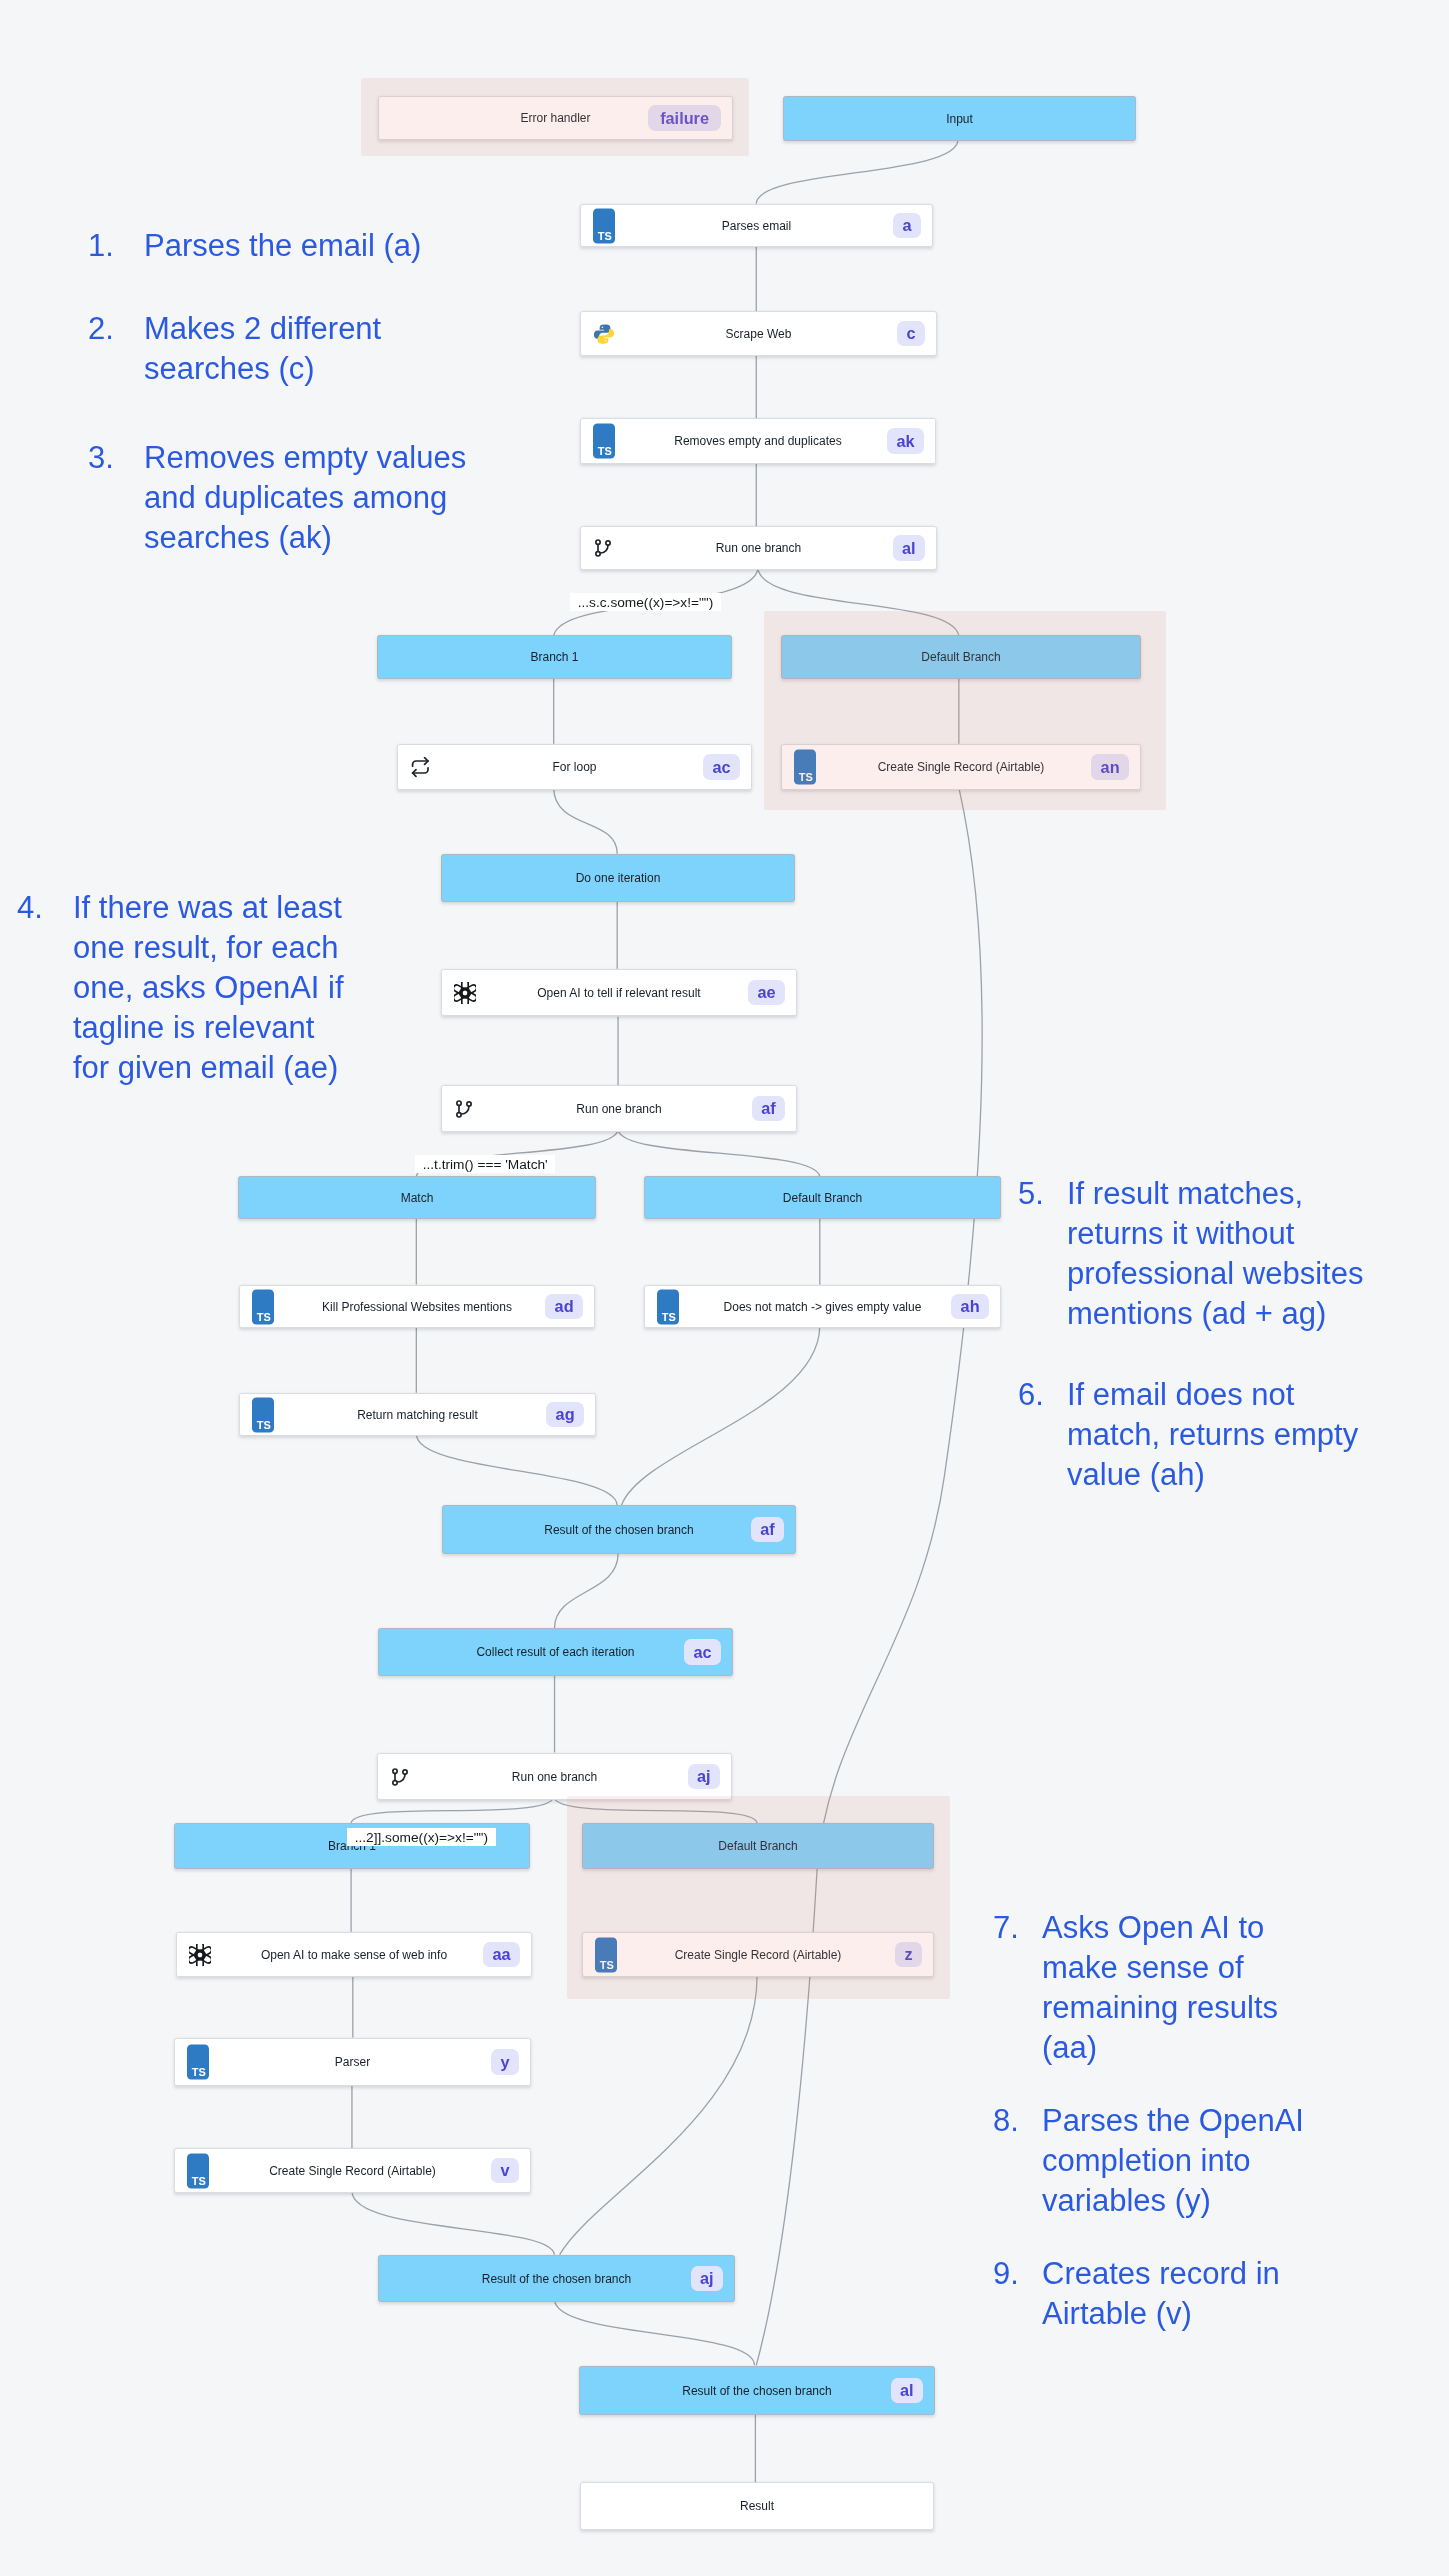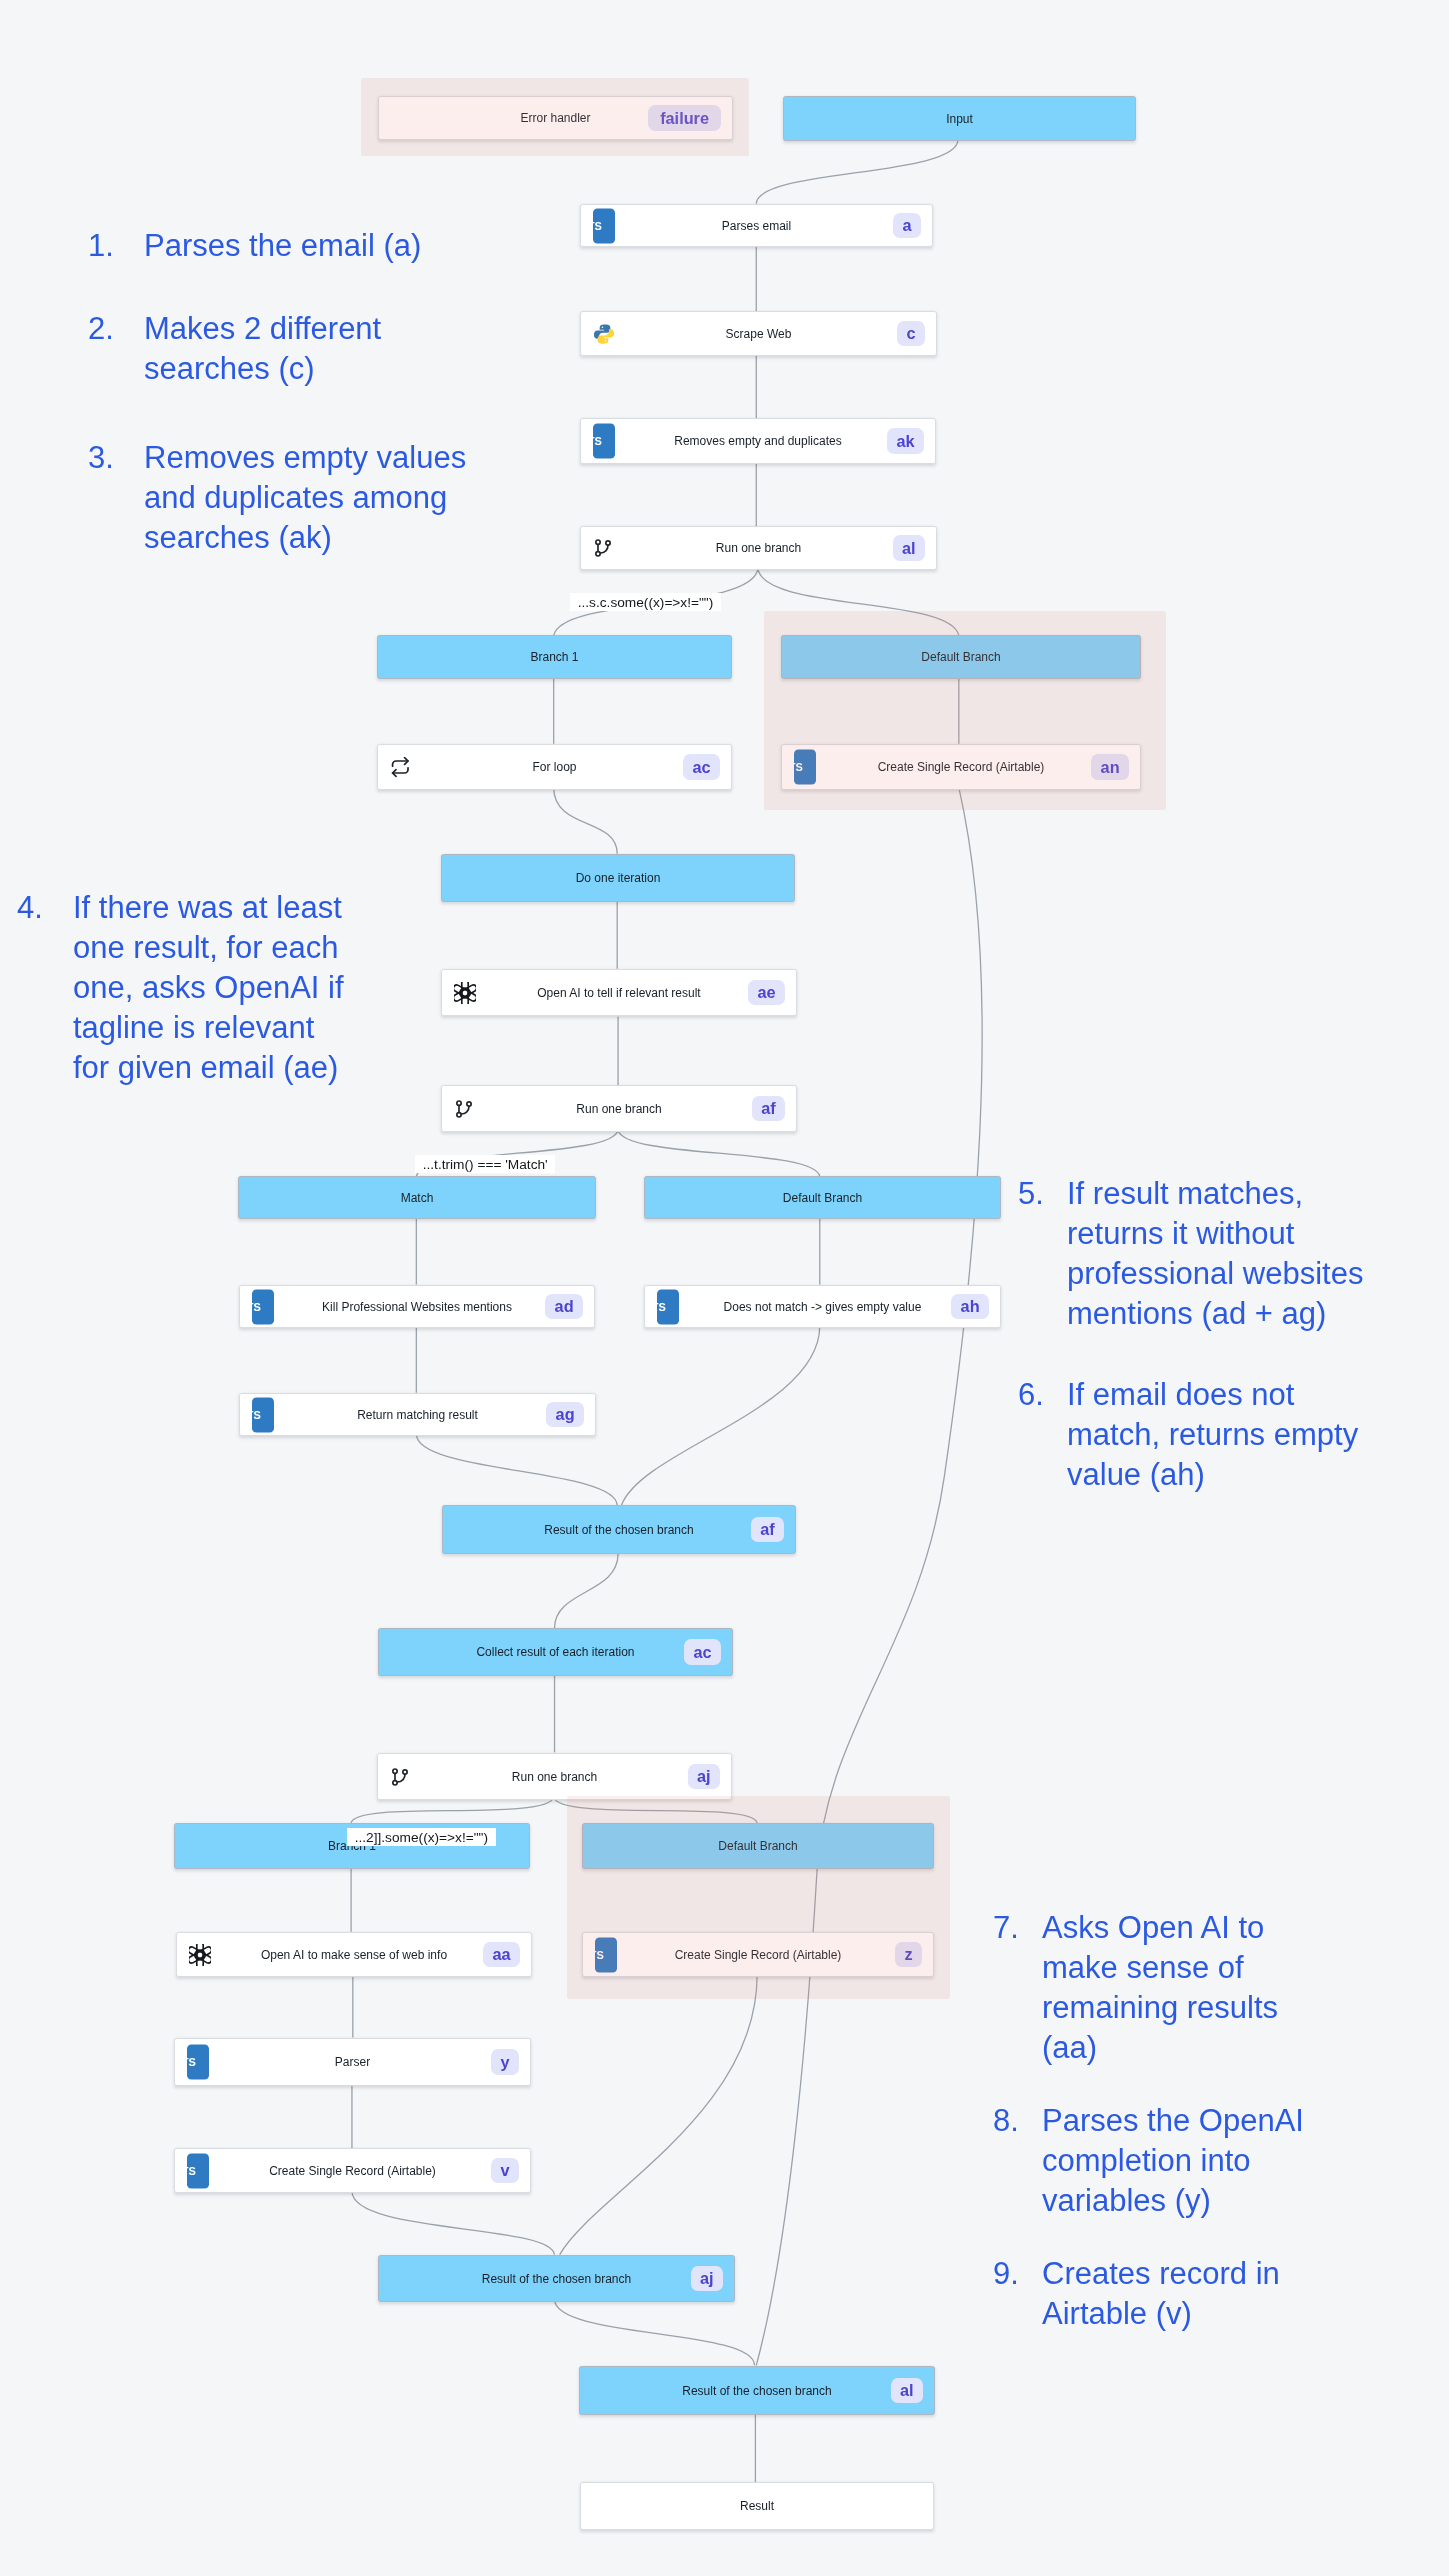--- a/index.html
+++ b/index.html
@@ -8,21 +8,21 @@
   svg.edges{position:absolute;left:0;top:0;z-index:1;}
   .overlay{position:absolute;background:rgba(228,135,122,0.14);border-radius:2.6px;z-index:3;pointer-events:none;}
   .node{position:absolute;z-index:2;background:#FFFFFF;border:0.9px solid #D9DDE2;border-radius:2.6px;
         box-shadow:0 1.7px 3.4px rgba(20,30,40,0.14);}
   .node.header{background:#7dd3fc;border-color:#AEB8C2;}
   .node .nlabel{position:absolute;left:52px;right:52px;top:50%;transform:translateY(-50%);
         text-align:center;font-size:12px;font-weight:500;color:#18202A;white-space:nowrap;overflow:hidden;}
   .node.header .nlabel{left:26px;right:26px;}
   .node .nicon{position:absolute;left:12px;top:50%;transform:translateY(-50%);display:flex;align-items:center;}
   .ts-sq{width:21.5px;height:35px;background:#2F7BC3;border-radius:4.3px;color:#fff;font-weight:700;
-        font-size:11px;display:flex;align-items:flex-end;justify-content:flex-end;padding:10px;box-sizing:border-box;}
+        font-size:11px;display:flex;align-items:flex-end;justify-content:flex-end;padding:0;box-sizing:border-box;}
   .ts-sq span{margin:0 2.6px 1.7px 0;}
   .nbadge{position:absolute;right:11px;top:50%;transform:translateY(-50%);background:#E2E4FC;color:#4C44CF;
         font-size:16.3px;font-weight:700;padding:2.6px 9.4px;border-radius:6.9px;line-height:20.6px;}
   .nbadge.fail{padding:2.6px 12px;border-radius:7.7px;color:#574DD2;}
   .cond{position:absolute;z-index:4;background:#FFFFFF;color:#14181D;font-size:13.7px;font-weight:500;
         padding:1.7px 7.7px;white-space:nowrap;}
   .anno{position:absolute;z-index:4;display:flex;color:#2B5AE0;font-size:31px;line-height:40px;font-weight:500;}
   .anno .anum{width:56px;flex:none;}
   .anno.right .anum{width:49px;}
   .anno .atext{white-space:pre-line;}
@@ -121,21 +121,21 @@
     <span class="nbadge">al</span>
   </div>
 
   <div class="node header" style="left:377px;top:635px;width:353px;height:42px">
     <span class="nlabel">Branch 1</span>
   </div>
   <div class="node header" style="left:781px;top:635px;width:358px;height:42px">
     <span class="nlabel">Default Branch</span>
   </div>
 
-  <div class="node" style="left:377px;top:744px;width:353px;height:44px">
+  <div class="node" style="left:397px;top:744px;width:353px;height:44px">
     <span class="nicon">
       <svg viewBox="0 0 24 24" width="20.6" height="20.6" fill="none" stroke="#1D242B" stroke-width="2" stroke-linecap="round" stroke-linejoin="round">
           <polyline points="17 1 21 5 17 9"></polyline>
           <path d="M3 11V9a4 4 0 0 1 4-4h14"></path>
           <polyline points="7 23 3 19 7 15"></polyline>
           <path d="M21 13v2a4 4 0 0 1-4 4H3"></path>
         </svg>
     </span>
     <span class="nlabel">For loop</span>
     <span class="nbadge">ac</span>

